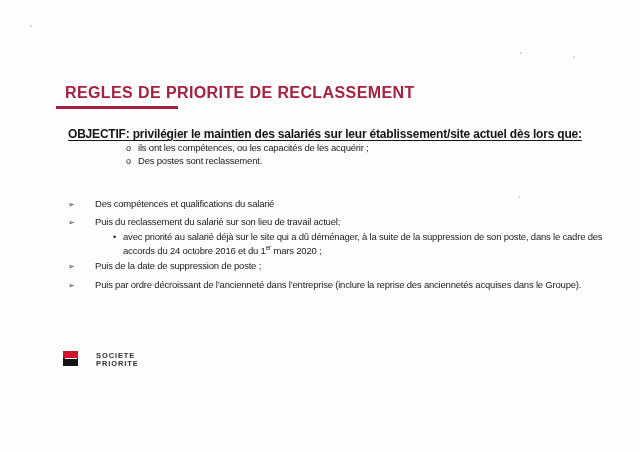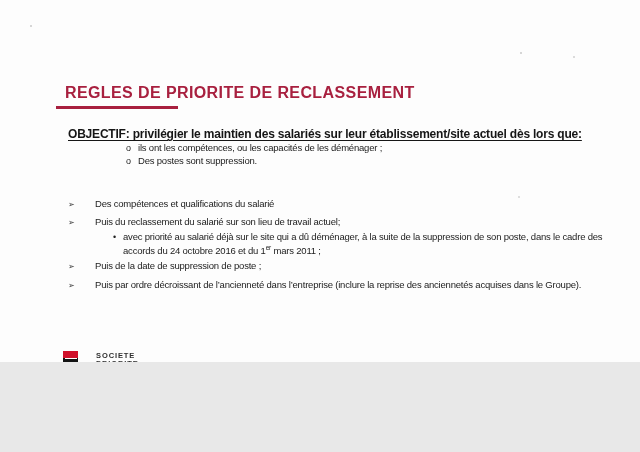--- a/index.html
+++ b/index.html
@@ -1,19 +1,19 @@
 <!DOCTYPE html>
 <html><head>
 <meta charset="utf-8">
 <style>
   html, body { margin: 0; padding: 0; background: #e8e8e8; }
   .page {
     position: relative;
     width: 640px;
-    height: 362px;
+    height: 452px;
     background: #fdfdfd;
     overflow: hidden;
     font-family: "Liberation Sans", "DejaVu Sans", sans-serif;
     color: #1c1c1c;
   }
 
   
   .title {
     position: absolute;
     left: 65px;
@@ -124,40 +124,40 @@
 <body>
 
 <div class="page">
 
   <div class="title">REGLES DE PRIORITE DE RECLASSEMENT</div>
   <div class="title-rule"></div>
 
   <div class="sec-heading obj-heading">OBJECTIF: privilégier le maintien des salariés sur leur établissement/site actuel dès lors que:</div>
 
   <div class="row obj-item obj-item-1">
-    <span class="bullet circle-bullet">o</span><span>ils ont les compétences, ou les capacités de les déménager ;</span>
+    <span class="bullet circle-bullet">o</span><span>ils ont les compétences, ou les capacités de les acquérir ;</span>
   </div>
   <div class="row obj-item obj-item-2">
-    <span class="bullet circle-bullet">o</span><span>Des postes sont suppression.</span>
+    <span class="bullet circle-bullet">o</span><span>Des postes sont reclassement.</span>
   </div>
 
 
   <div class="row crit-item-1">
     <span class="bullet arrow-bullet">➢</span><span>Des compétences et qualifications du salarié</span>
   </div>
 
   <div class="row crit-item-2">
     <span class="bullet arrow-bullet">➢</span><span>Puis du reclassement du salarié sur son lieu de travail actuel;</span>
   </div>
 
   <div class="row sub-line-1">
     <span class="bullet dot-bullet">•</span><span>avec priorité au salarié déjà sur le site qui a dû déménager, à la suite de la suppression de son poste, dans le cadre des</span>
   </div>
   <div class="row sub-line-2">
-    <span>accords du 24 octobre 2016 et du 1</span><sup>er</sup><span> mars 2011 ;</span>
+    <span>accords du 24 octobre 2016 et du 1</span><sup>er</sup><span> mars 2020 ;</span>
   </div>
 
   <div class="row crit-item-3">
     <span class="bullet arrow-bullet">➢</span><span>Puis de la date de suppression de poste ;</span>
   </div>
 
   <div class="row crit-item-4">
     <span class="bullet arrow-bullet">➢</span><span>Puis par ordre décroissant de l’ancienneté dans l’entreprise (inclure la reprise des anciennetés acquises dans le Groupe).</span>
   </div>
 

